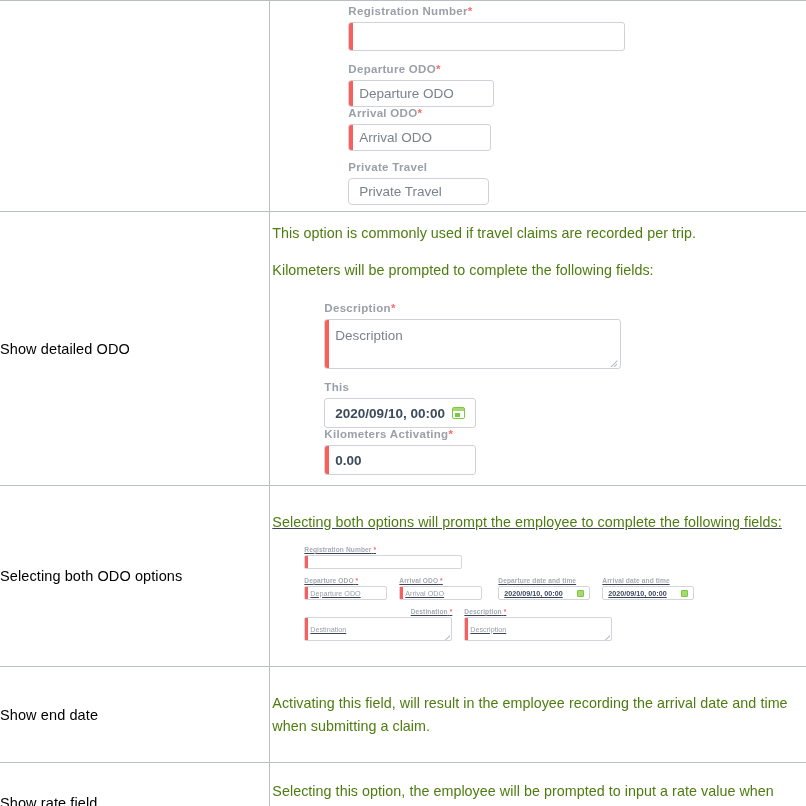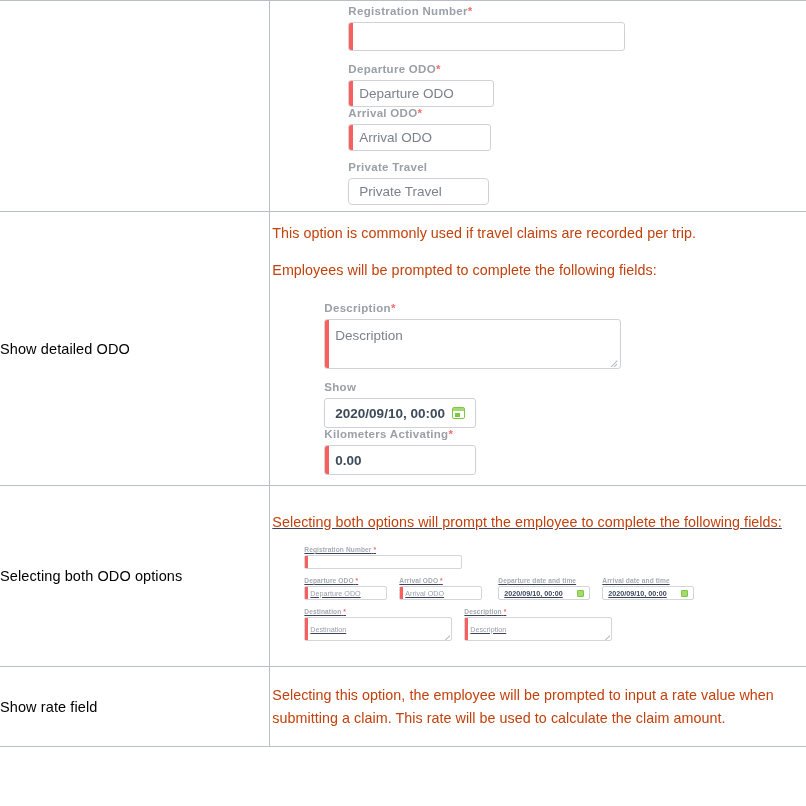--- a/index.html
+++ b/index.html
@@ -37,21 +37,21 @@
     box-sizing: border-box;
   }
   .row-label {
     font-size: 14.5px;
     color: #000000;
     letter-spacing: 0.1px;
     line-height: 1.4;
   }
   .body-para {
     font-size: 14.3px;
-    color: #c2410c;
+    color: #4d7c0f;
     line-height: 1.62;
     margin: 0 0 6px 0;
     padding: 0 2px;
     letter-spacing: 0.05px;
   }
 
   
   .form-block { padding: 4px 0 6px 0; }
   .fld-label {
     font-size: 11.5px;
@@ -249,21 +249,21 @@
     </tr>
 
     <tr>
       <td class="col-label" style="height:256px;">
         <div class="row-label">Show detailed ODO</div>
       </td>
       <td class="col-body">
         <div style="padding:10px 0 4px 0;">
           <p class="body-para">This option is commonly used if travel claims are recorded per trip.</p>
           <div style="height:8px;"></div>
-          <p class="body-para">Employees will be prompted to complete the following fields:</p>
+          <p class="body-para">Kilometers will be prompted to complete the following fields:</p>
 
           <div class="form-block" style="padding-left:54px;padding-top:14px;">
 
             <div>
               <div class="fld-label">
                 <span>Description</span><span class="req">*</span>
               </div>
               <div class="fld textarea f-desc required-bar">
                 <span>Description</span>
                 <span class="resize-grip">
@@ -271,21 +271,21 @@
                   <i style="width:7px;transform:rotate(-45deg);left:2px;top:8px;"></i>
                 </span>
               </div>
             </div>
 
             <div class="gap-12"></div>
 
             <div class="fld-row">
               <div style="margin-right:25px;">
                 <div class="fld-label">
-                  <span>Show</span>
+                  <span>This</span>
                 </div>
                 <div class="fld f-date filled">
                   <span>2020/09/10, 00:00</span>
                   <span class="cal-ico"></span>
                 </div>
               </div>
               <div>
                 <div class="fld-label">
                   <span>Kilometers Activating</span><span class="req">*</span>
                 </div>
@@ -354,21 +354,21 @@
                 <div class="m-fld mf-at filled">
                   <span>2020/09/10, 00:00</span>
                   <span class="m-cal"></span>
                 </div>
               </div>
             </div>
 
             <div class="gap-8"></div>
 
             <div class="m-row">
-              <div class="m-col" style="margin-right:12px;">
+              <div class="m-col" style="margin-right:12px;text-align:right;">
                 <div class="m-label">
                   <span>Destination</span> <span class="m-req">*</span>
                 </div>
                 <div class="m-fld mf-dest required-bar">
                   <span>Destination</span>
                   <span class="grip">
                     <i style="width:8px;transform:rotate(-45deg);left:-1px;top:4px;"></i>
                   </span>
                 </div>
               </div>
@@ -383,20 +383,28 @@
                   </span>
                 </div>
               </div>
             </div>
 
           </div>
         </div>
       </td>
     </tr>
 
+    <tr>
+      <td class="col-label" style="height:96px;">
+        <div class="row-label">Show end date</div>
+      </td>
+      <td class="col-body">
+        <p class="body-para" style="margin:0;">Activating this field, will result in the employee recording the arrival date and time when submitting a claim.</p>
+      </td>
+    </tr>
 
     <tr>
       <td class="col-label" style="height:80px;">
         <div class="row-label">Show rate field</div>
       </td>
       <td class="col-body">
         <p class="body-para" style="margin:0;">Selecting this option, the employee will be prompted to input a rate value when submitting a claim. This rate will be used to calculate the claim amount.</p>
       </td>
     </tr>
 

